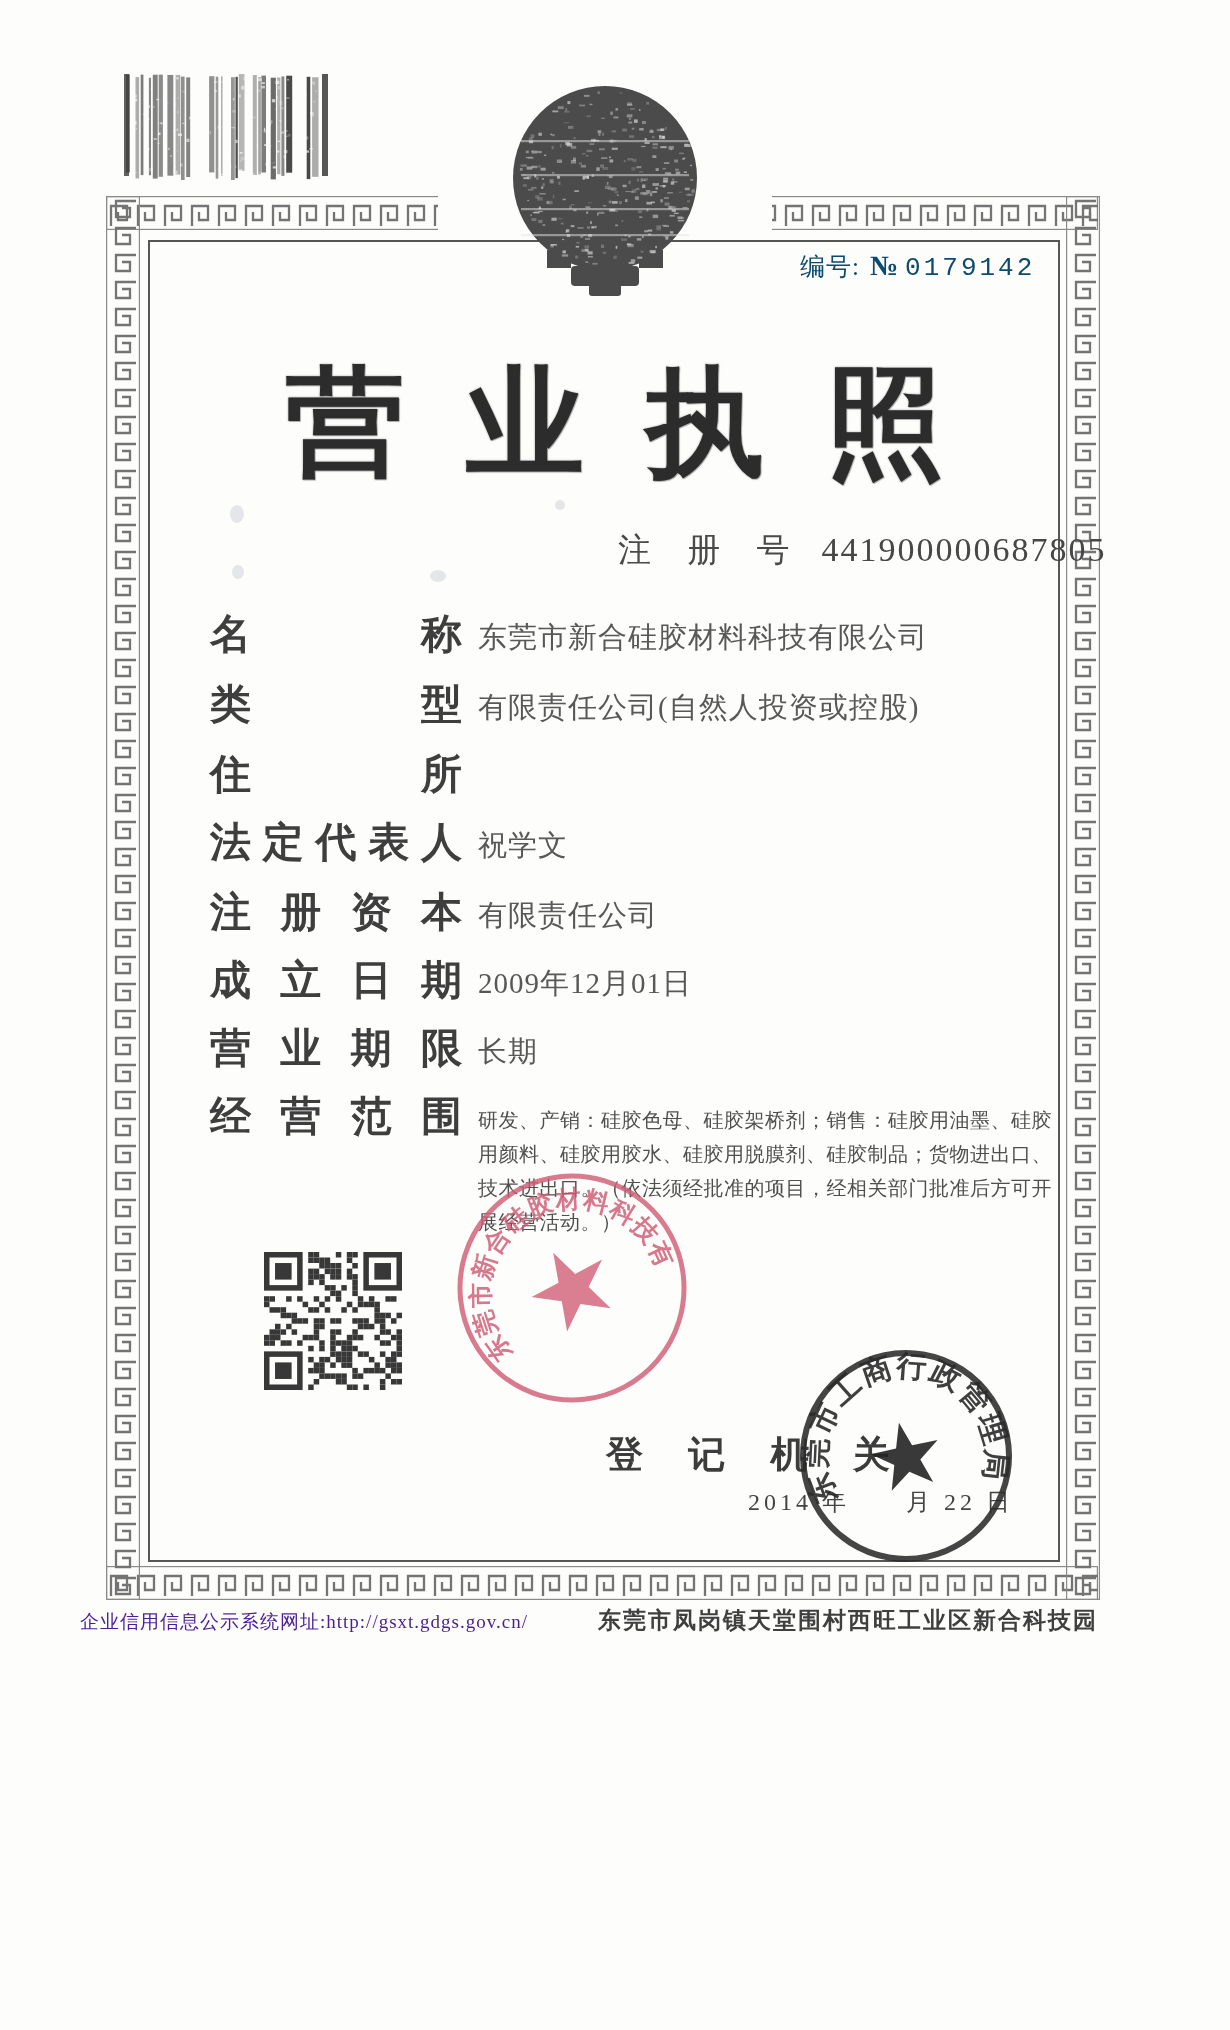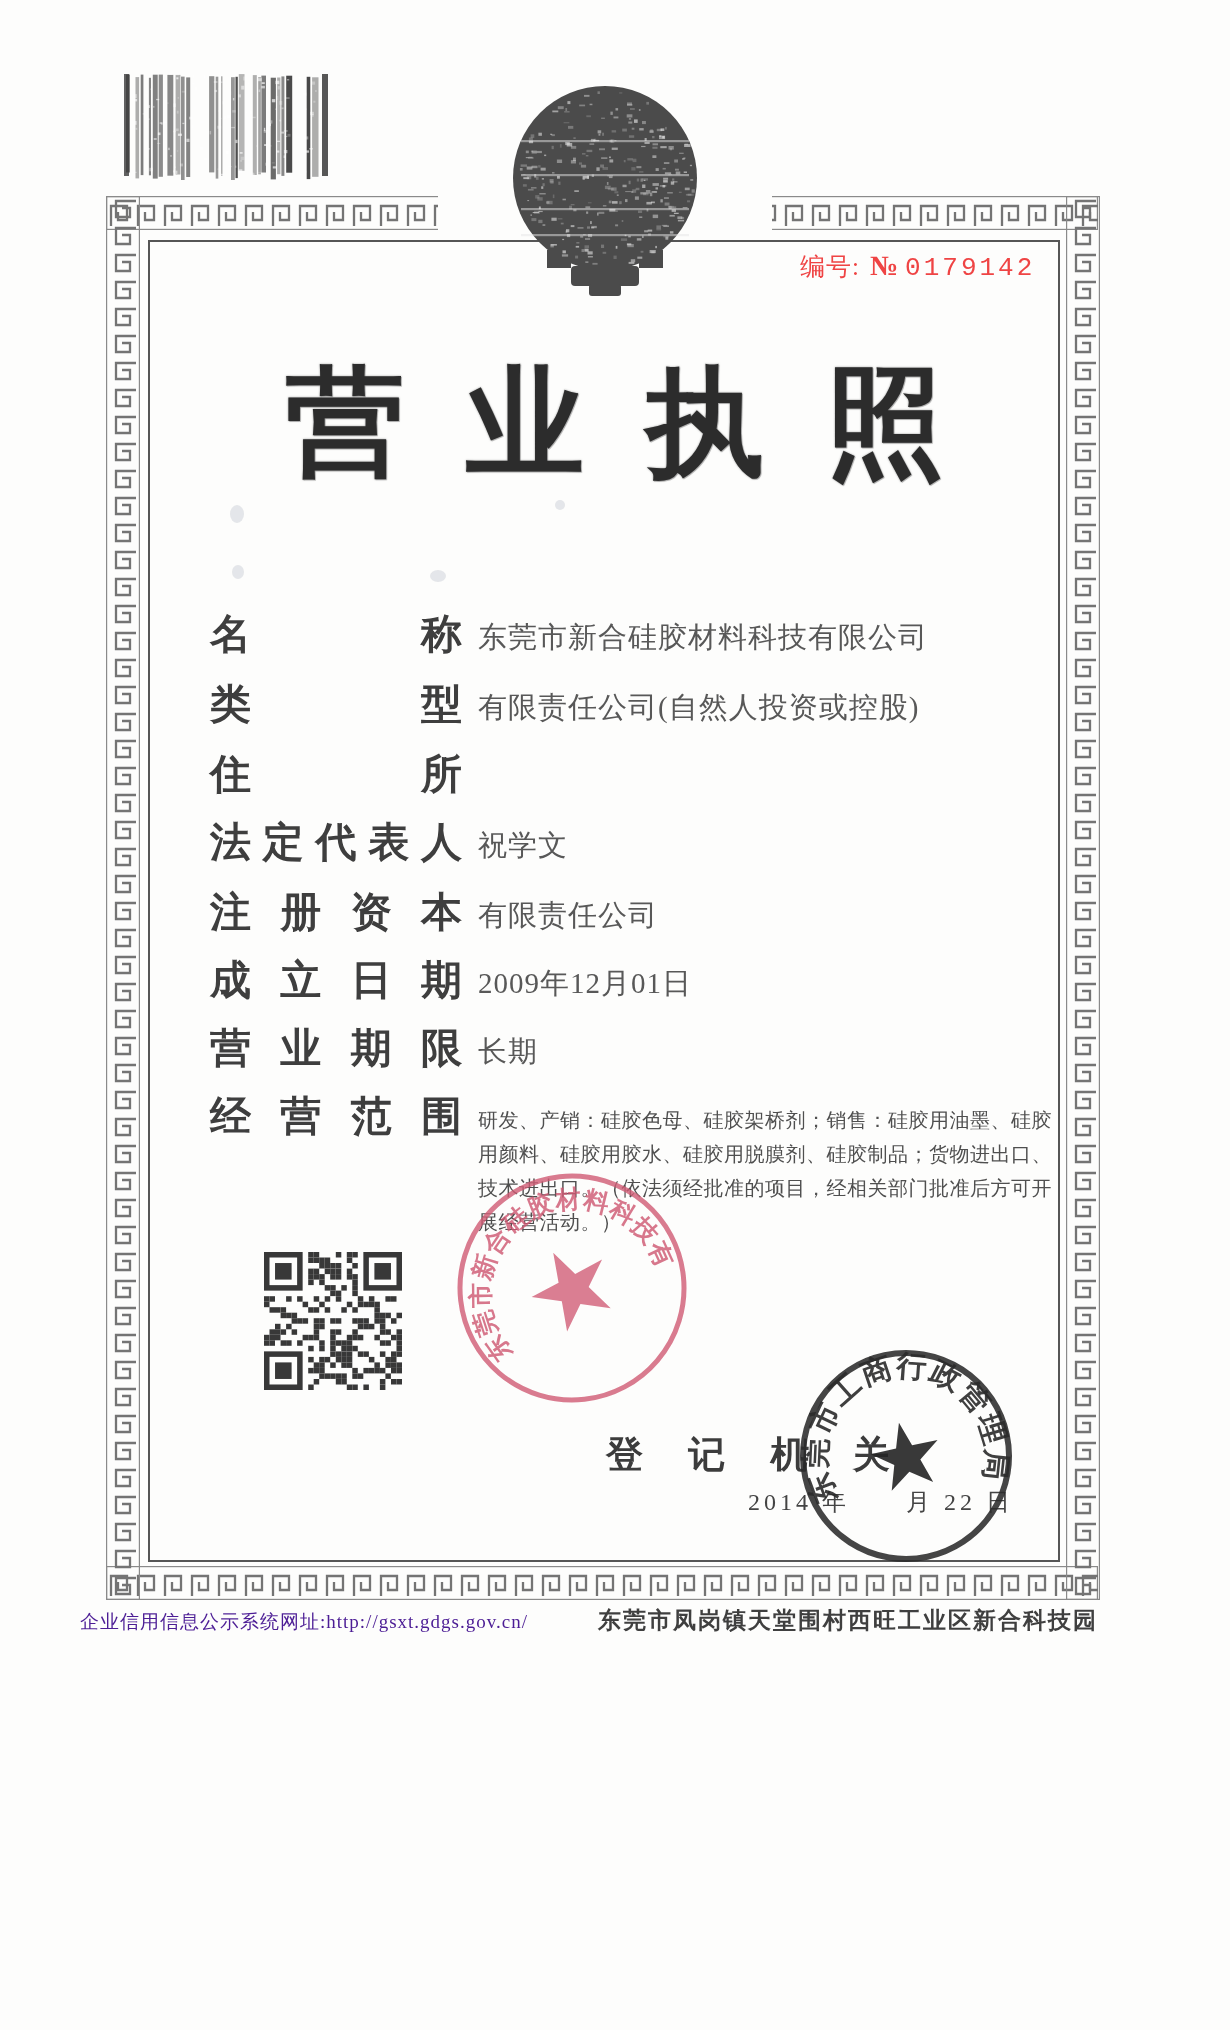--- a/index.html
+++ b/index.html
@@ -19,21 +19,21 @@
   .inner-line{
     position:absolute;left:148px;top:240px;width:908px;height:1318px;
     border:2px solid #565656;
   }
   
   .barcode{position:absolute;left:124px;top:72px;width:206px;height:108px;}
   .emblem-backing{position:absolute;left:438px;top:188px;width:334px;height:50px;background:#fdfdfc;}
   .emblem{position:absolute;left:505px;top:82px;width:200px;height:218px;}
   .serial{
     position:absolute;left:800px;top:250px;width:260px;
-    text-align:left;color:#ef4444;font-size:25px;letter-spacing:1px;
+    text-align:left;color:#0c4a6e;font-size:25px;letter-spacing:1px;
     white-space:nowrap;
   }
   .serial .no-sym{font-weight:bold;font-size:28px;padding:0 6px 0 10px;}
   .serial .num{font-family:"Liberation Mono","DejaVu Sans Mono",monospace;font-size:26px;letter-spacing:3px;}
   
   .title{
     position:absolute;left:0;top:344px;width:1230px;
     display:flex;justify-content:center;gap:62px;
     font-size:118px;font-weight:800;color:#2c2c2c;
     text-shadow:0 0 2px rgba(40,40,40,.55), 1px 1px 0 rgba(40,40,40,.25);
@@ -602,20 +602,24 @@
     <span>编号:</span><span class="no-sym">№</span><span class="num">0179142</span>
   </div>
 
   <div class="title">
       <span>营</span>
       <span>业</span>
       <span>执</span>
       <span>照</span>
     </div>
 
+  <div class="regline">
+    <span class="rl">注 册 号</span>
+    <span class="rv">441900000687805</span>
+  </div>
 
   <div class="row" style="top:612px">
     <div class="row-label">
         <span>名</span>
         <span>称</span>
       </div>
     <div class="row-value">东莞市新合硅胶材料科技有限公司</div>
   </div>
   <div class="row" style="top:682px">
     <div class="row-label">

